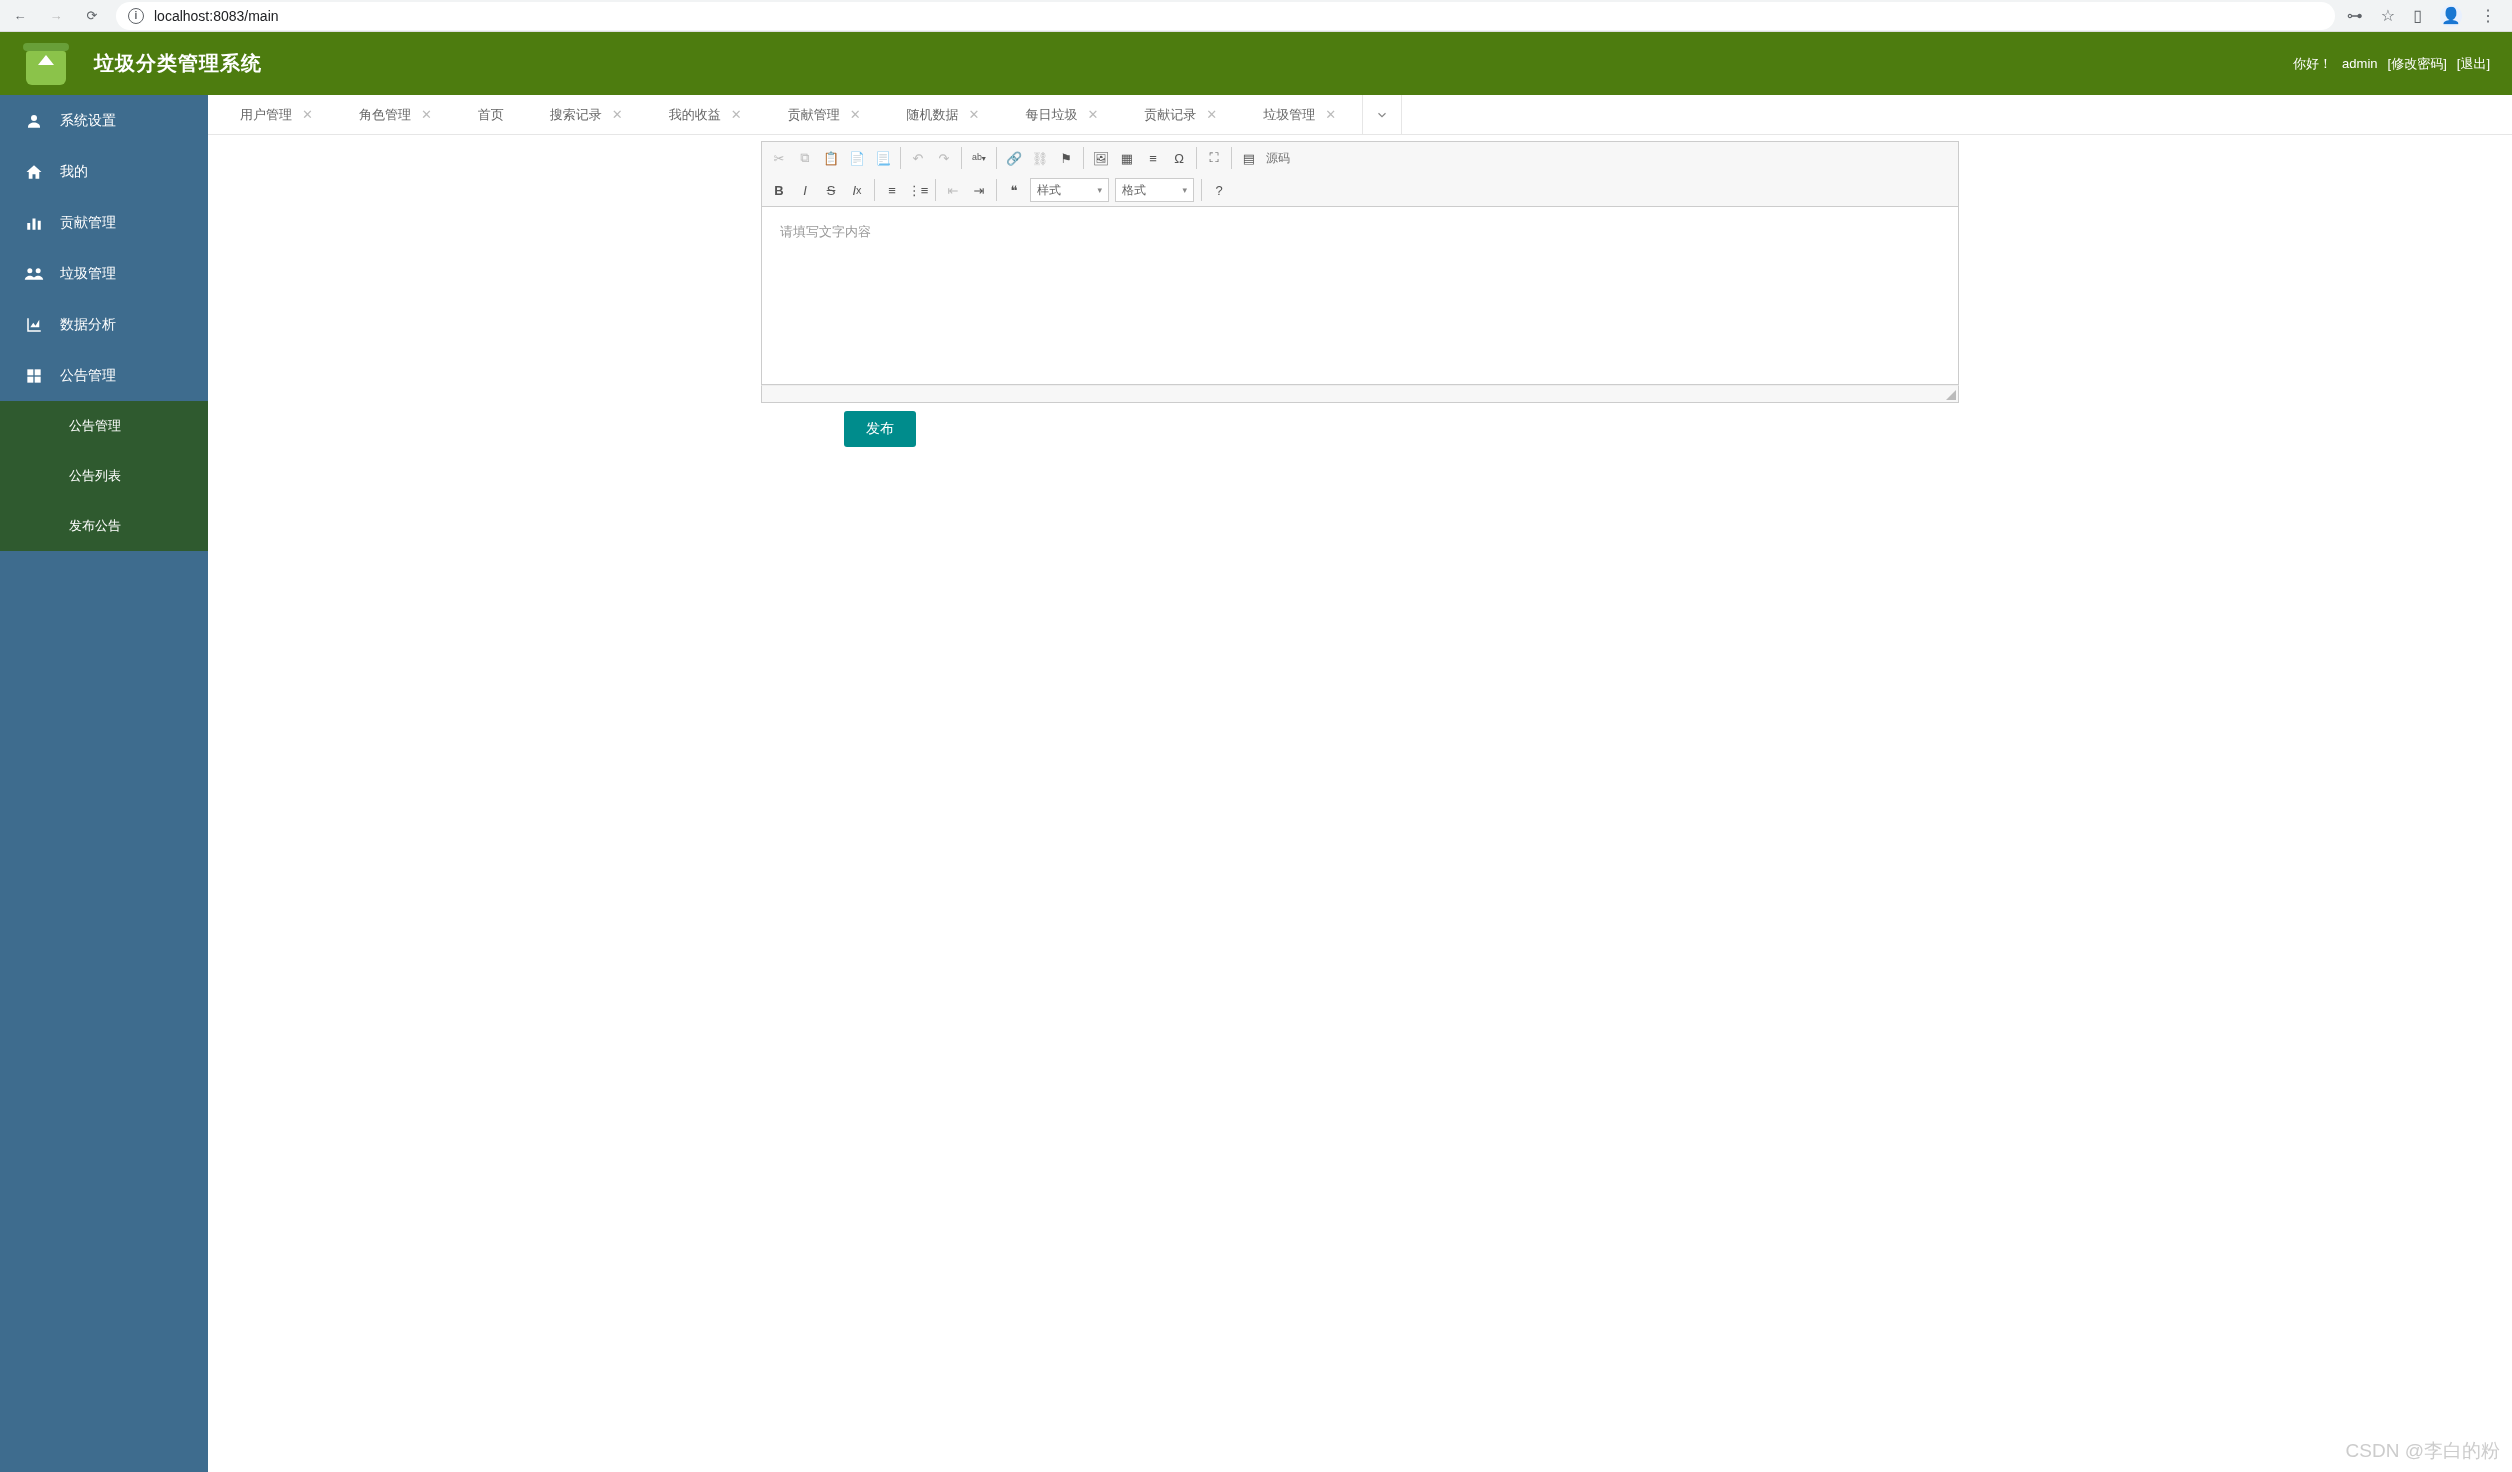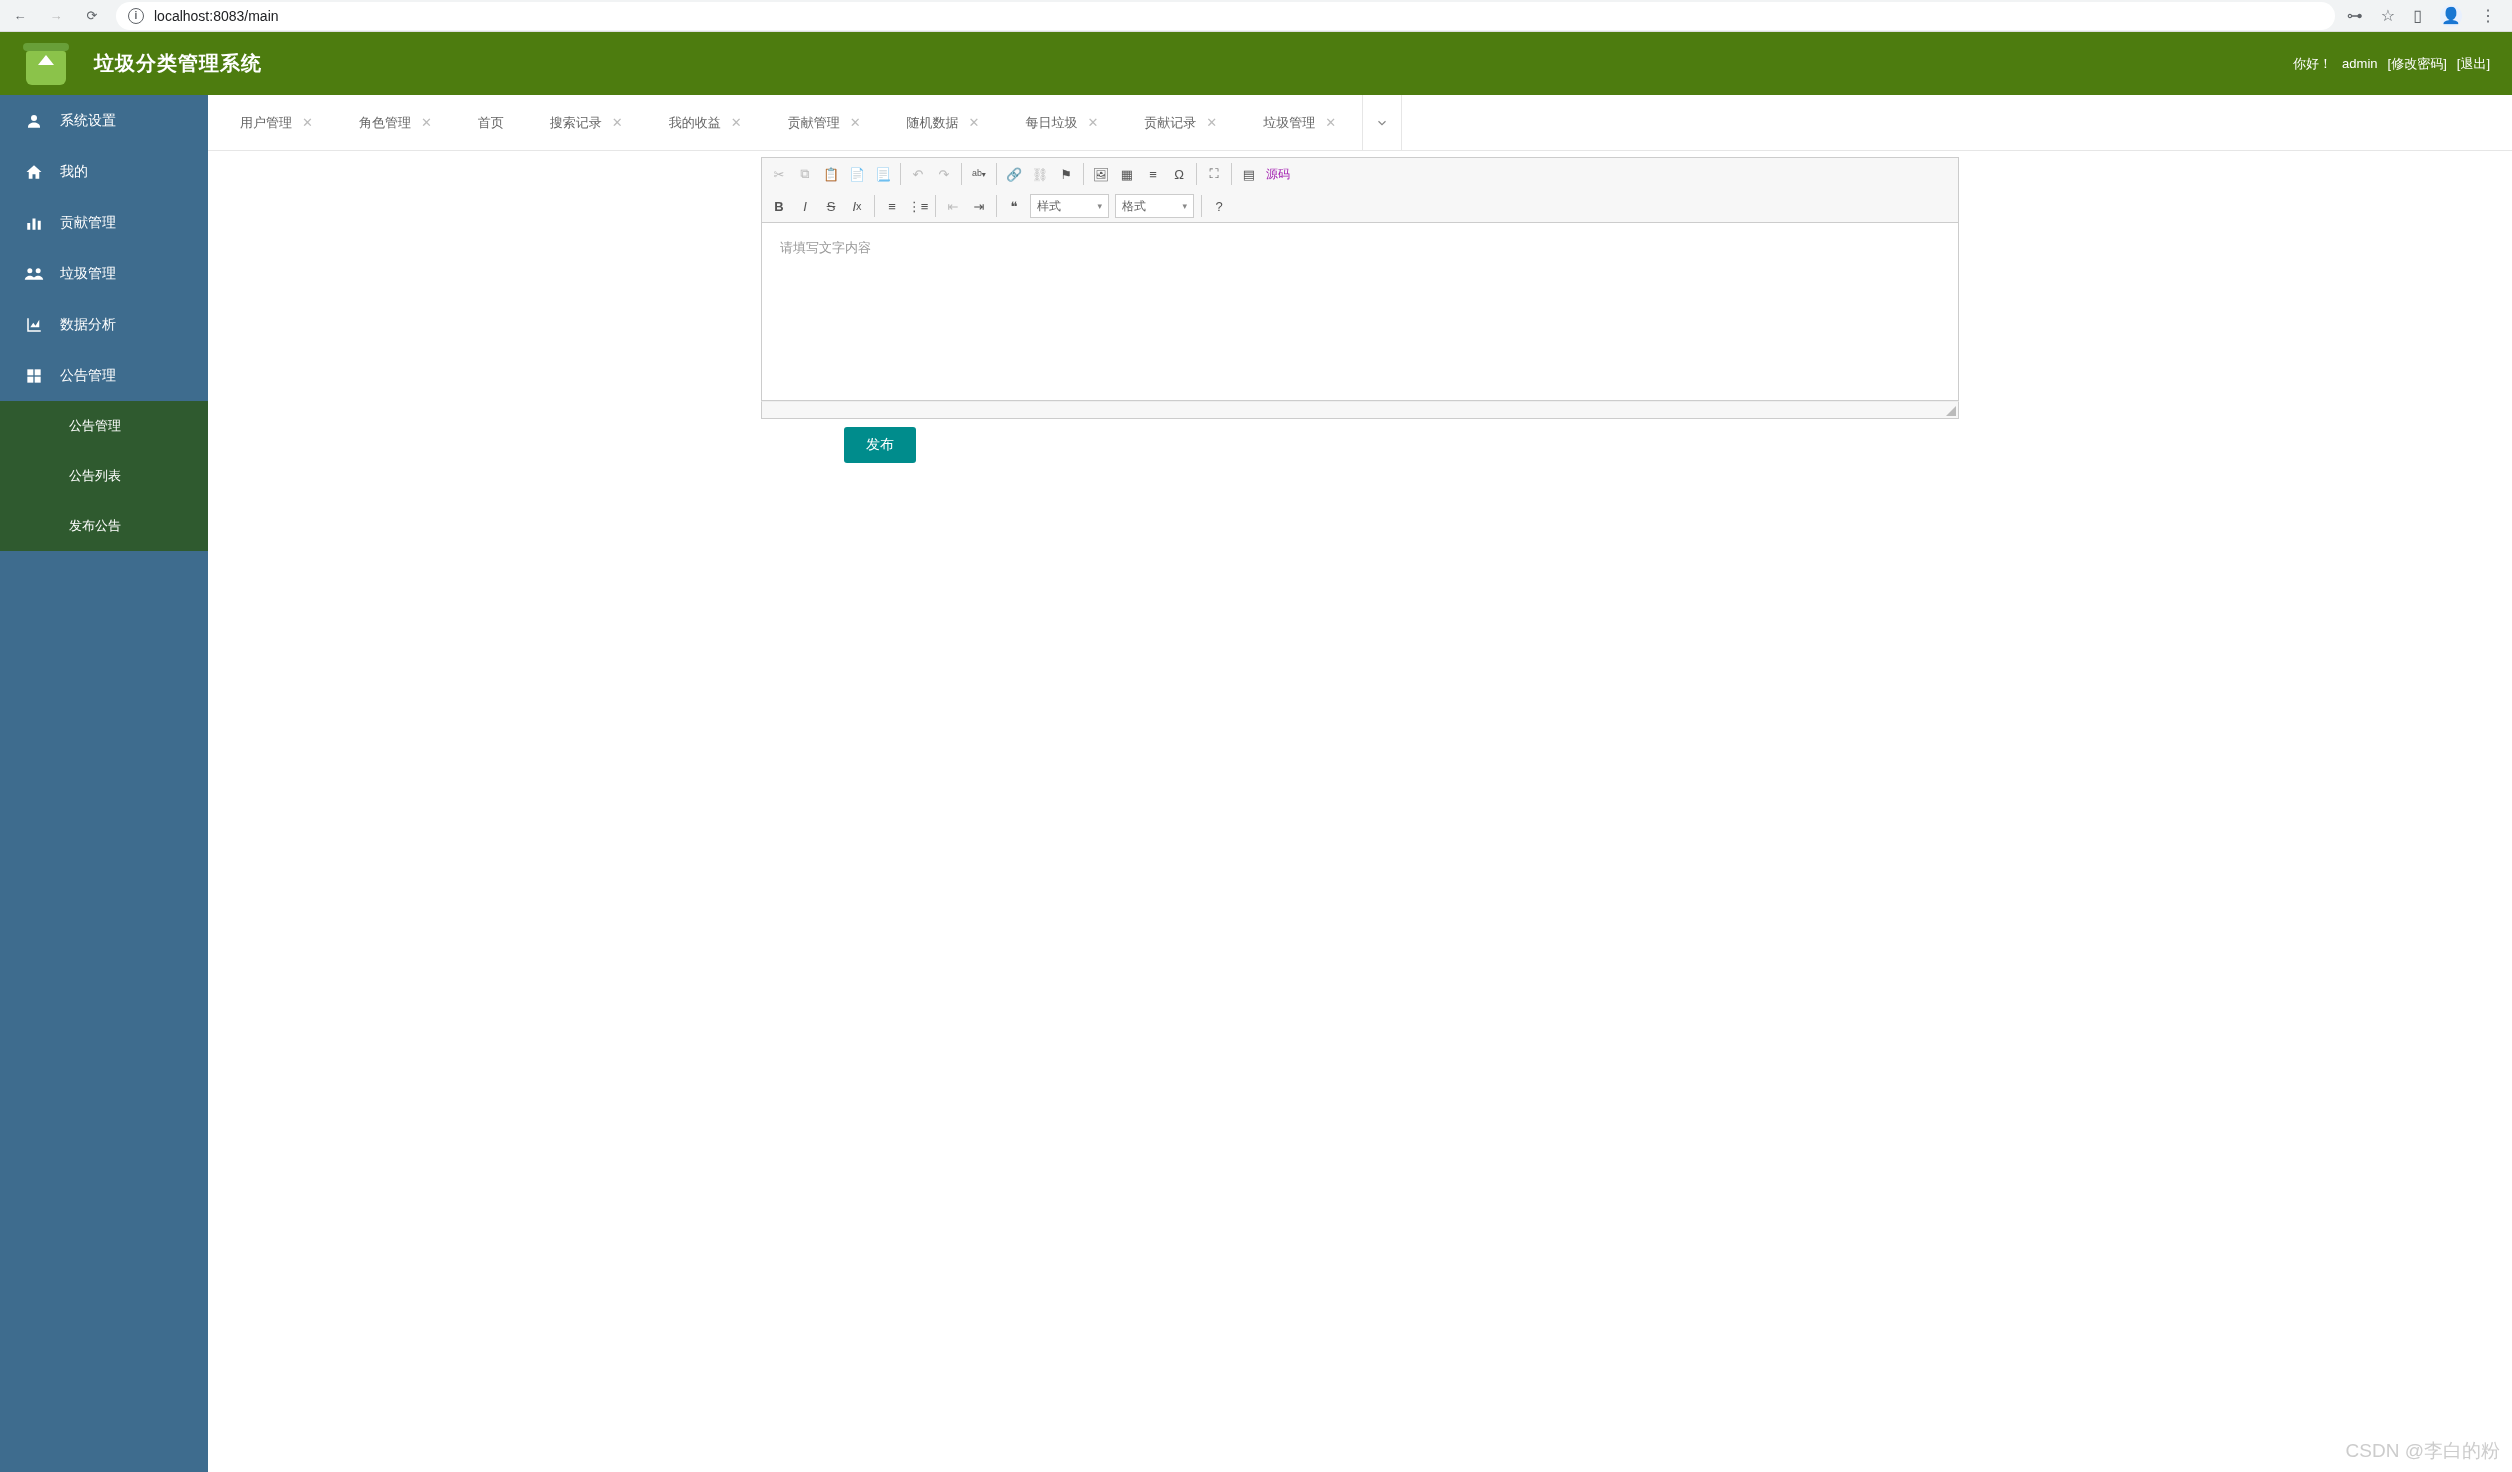--- a/index.html
+++ b/index.html
@@ -31,39 +31,39 @@
   
   .sidebar { width: 208px; background: #3e6c8e; color: #fff; overflow-y: auto; }
   .menu-item { height: 51px; display: flex; align-items: center; padding: 0 24px; gap: 16px; cursor: pointer; font-size: 14px; }
   .menu-icon { width: 20px; height: 20px; display:flex; align-items:center; justify-content:center; font-size:18px; }
   .submenu-item { height: 50px; display: flex; align-items: center; padding-left: 69px; background: #2f5a2f; cursor: pointer; font-size: 13px; }
   
   
   .main { flex: 1; display: flex; flex-direction: column; background: #fff; }
   
   
-  .tabs { height: 56px; border-bottom: 1px solid #e6e6e6; display: flex; align-items: stretch; padding-left: 18px; background:#fff; }
+  .tabs { height: 40px; border-bottom: 1px solid #e6e6e6; display: flex; align-items: stretch; padding-left: 18px; background:#fff; }
   .tab { display: flex; align-items: center; padding: 0 14px; gap: 10px; font-size: 13px; color: #666; cursor: pointer; border-right: 0px solid #eee; }
   .tab-close { color: #bbb; font-size: 13px; cursor: pointer; }
   .tab-gap { width: 18px; }
   .tabs-more { width: 40px; display:flex; align-items:center; justify-content:center; border:1px solid #e6e6e6; border-top:none; border-bottom:none; cursor:pointer; color:#888;}
   
   
   .content { flex: 1; padding: 0; overflow: auto; position:relative; }
   
   
   .editor-wrap { width: 1198px; margin: 0 auto; margin-top: 6px; }
   .ck-toolbar { border: 1px solid #ccc; background: #f7f7f7; }
   .tb-row { display: flex; align-items: center; padding: 3px 4px; flex-wrap: wrap; }
   .tb-sep { width: 1px; height: 22px; background: #ccc; margin: 0 4px; }
   .tb-btn { width: 26px; height: 26px; display: flex; align-items: center; justify-content: center; cursor: pointer; color: #555; border-radius: 3px; font-size:13px; }
   .tb-btn.disabled { color: #bbb; cursor: default; }
   .tb-select { height: 24px; min-width: 79px; border: 1px solid #ccc; background: #fff; padding: 0 6px; font-size: 12px; color: #666; display:flex; align-items:center; justify-content:space-between; gap:12px; cursor:pointer; margin:0 3px;}
   .tb-select .caret { font-size:9px; color:#888; }
-  .tb-text { font-size: 12px; color: #a21caf; padding: 0 4px; }
+  .tb-text { font-size: 12px; color: #737373; padding: 0 4px; }
   .ck-content { border: 1px solid #ccc; border-top: none; min-height: 178px; padding: 16px 18px; font-size: 13px; color: #999; background:#fff; }
   .ck-footer { height: 18px; border: 1px solid #ccc; border-top: 1px solid #eee; background: #f7f7f7; position:relative; }
   .resize-grip { position:absolute; right:2px; bottom:2px; width:0; height:0; border-style:solid; border-width:0 0 10px 10px; border-color:transparent transparent #bbb transparent;}
   
   
   .form-row { display: flex; align-items: center; margin-top: 18px; }
   .form-label { width: 69px; text-align: right; padding-right: 14px; font-size: 13px; color: #555; }
   .required { color: #f56c6c; margin-right: 2px; }
   .form-input { width: 495px; height: 30px; border: 1px solid #ccc; border-radius: 3px; padding: 0 10px; font-size: 13px; }
   .btn-submit { margin-left: 83px; margin-top: 8px; padding: 9px 22px; background: #008c8c; color: #fff; border: none; border-radius: 3px; font-size: 14px; cursor: pointer; }

